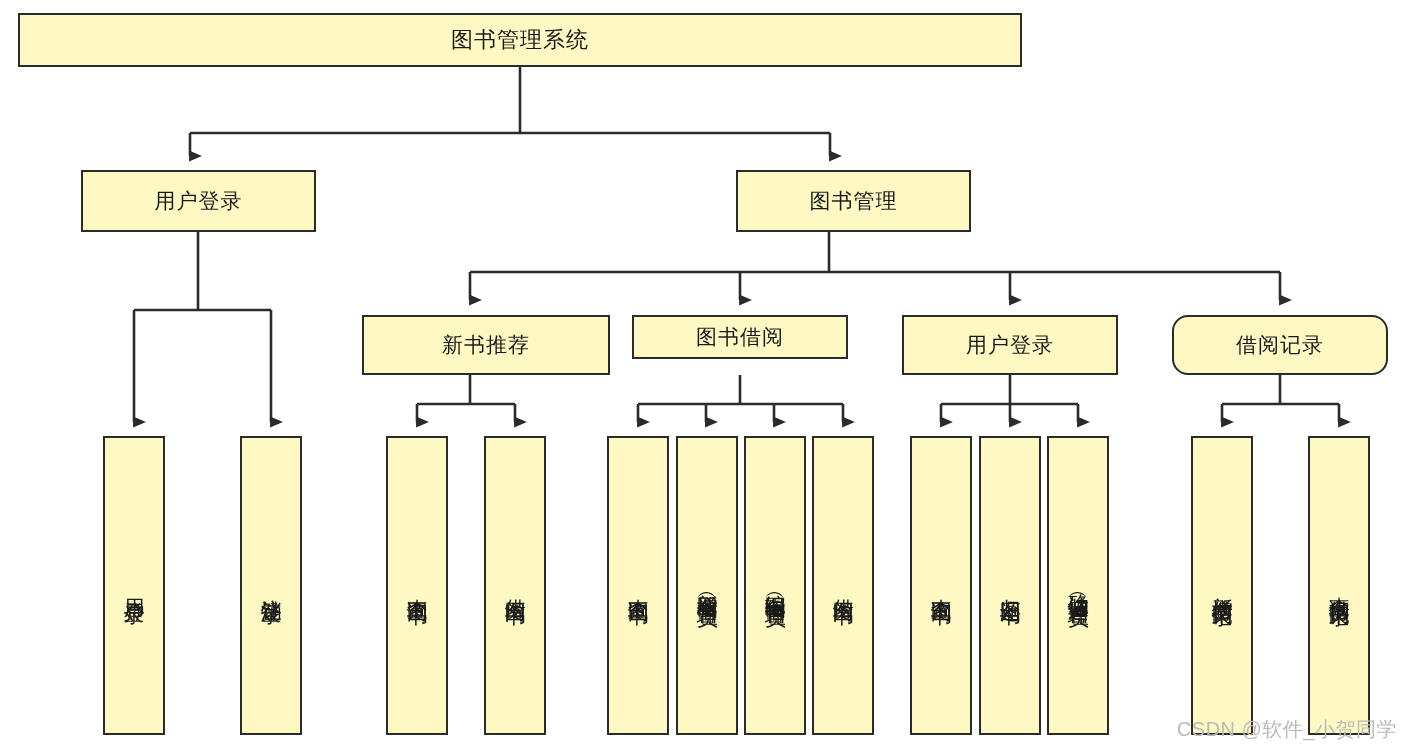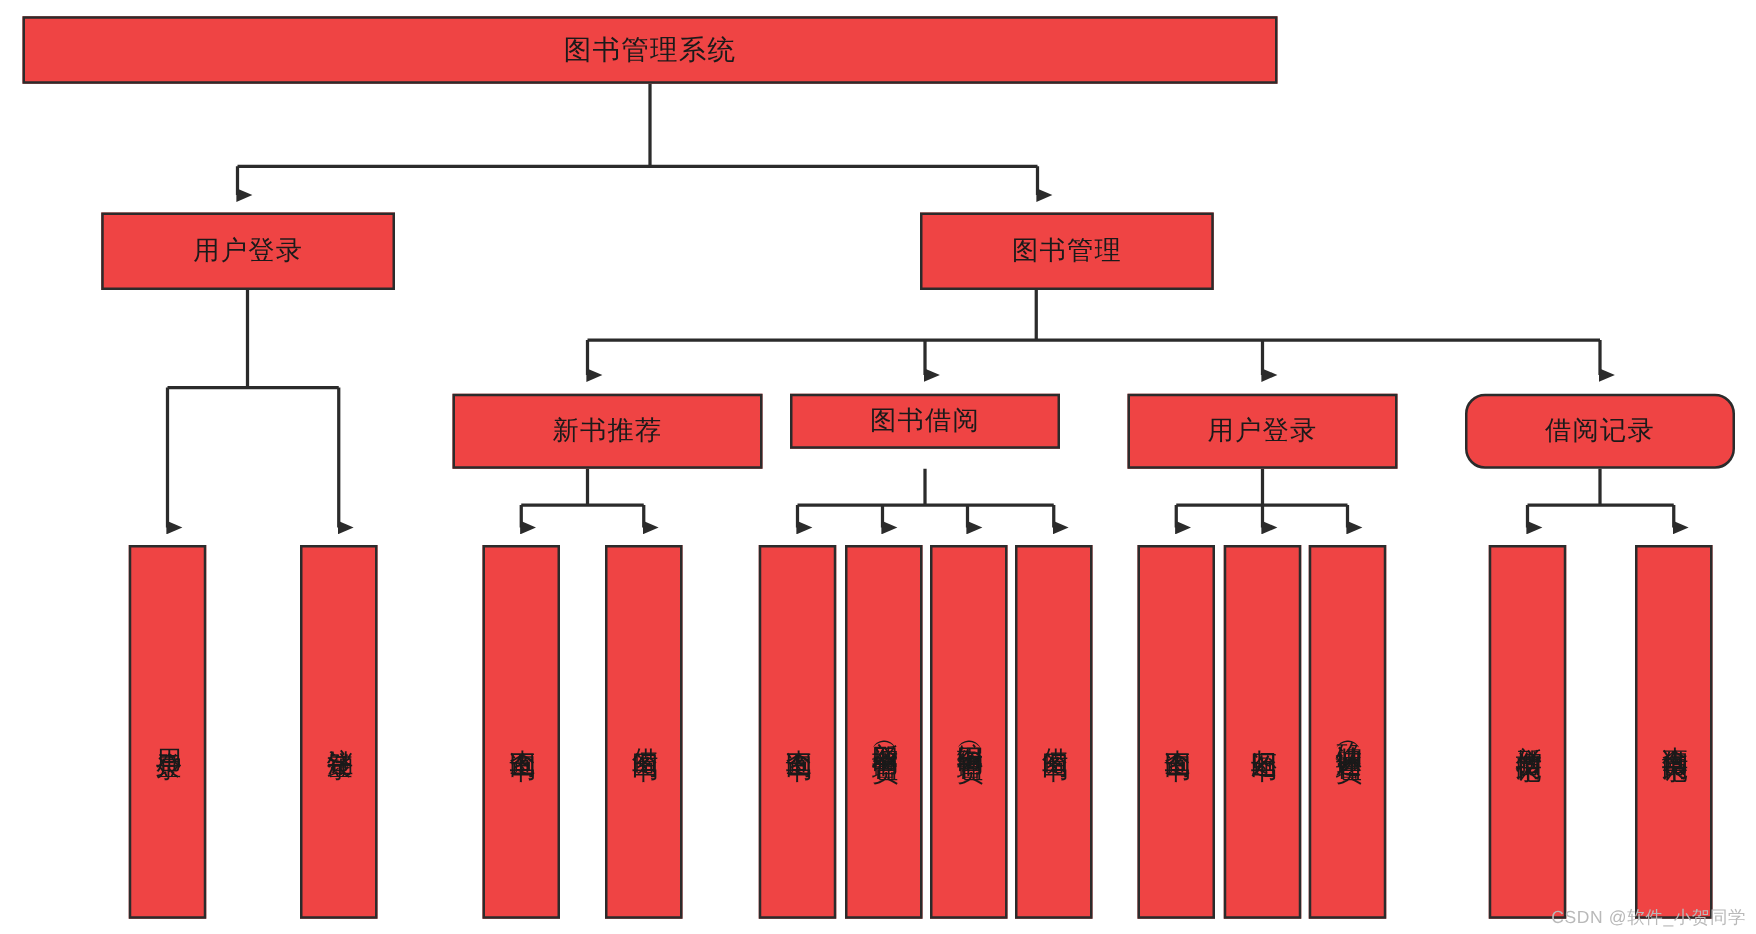--- a/index.html
+++ b/index.html
@@ -24,21 +24,21 @@
     position: absolute;
     left: 0;
     top: 0;
     width: 1405px;
     height: 747px;
     pointer-events: none;
   }
   .node {
     position: absolute;
     box-sizing: border-box;
-    background: #ef4444;
+    background: #fef9c3;
     border: 2px solid #2b2b2b;
     display: flex;
     align-items: center;
     justify-content: center;
     color: #1a1a1a;
   }
   .node .label {
     display: block;
     text-align: center;
     line-height: 1.25;
@@ -69,21 +69,21 @@
     width: 100%;
     height: 100%;
     display: flex;
     align-items: center;
     justify-content: center;
   }
   .watermark {
     position: absolute;
     right: 8px;
     bottom: 4px;
-    font-size: 14px;
+    font-size: 20px;
     color: #b9b9b9;
     letter-spacing: 0.5px;
     white-space: nowrap;
     z-index: 5;
   }
 </style>
 </head>
 <body>
 
 <div id="diagram-root">

